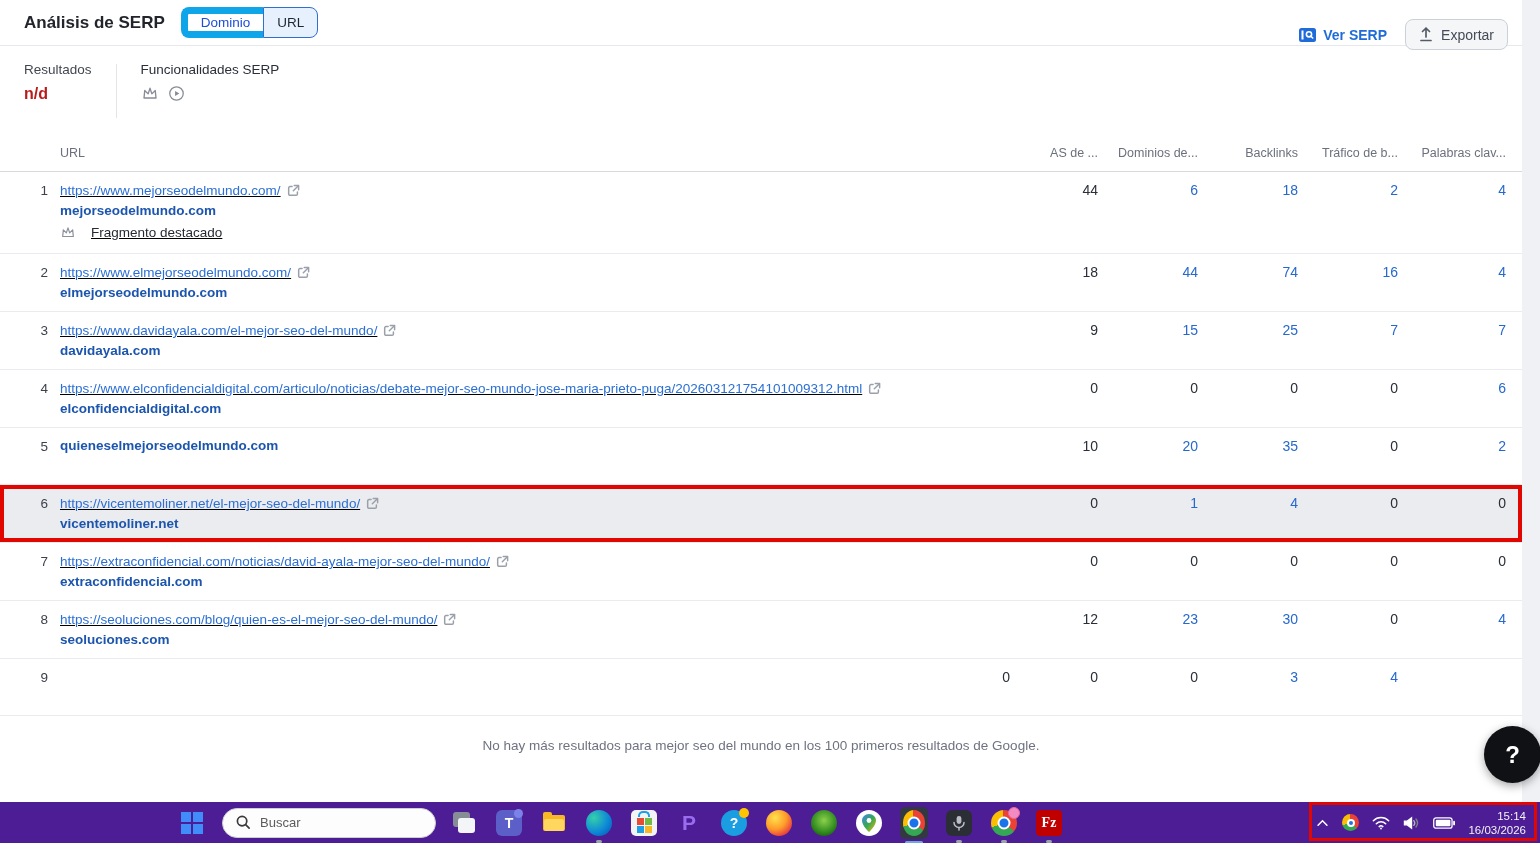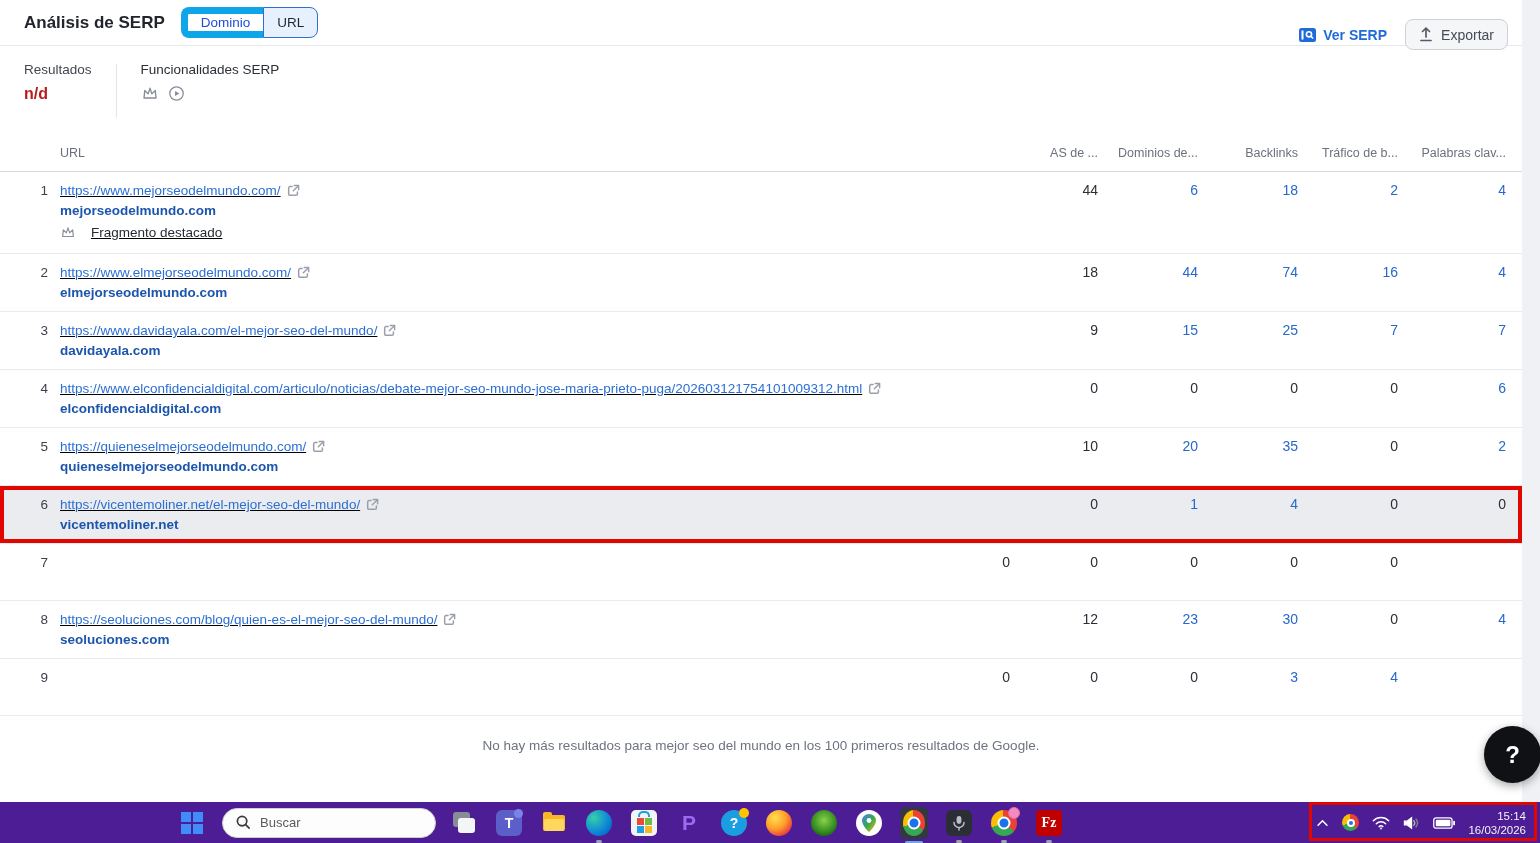--- a/index.html
+++ b/index.html
@@ -261,30 +261,20 @@
     <div class="cell metric mplain">0</div>
     <div class="cell metric mplain">0</div>
     <div class="cell metric mplain">0</div>
     <div class="cell metric mplain">0</div>
     <div class="cell metric mlink">6</div>
   </div>
 
   <div class="tgrid trow">
     <div class="cell pos">5</div>
     <div class="cell urlcell">
-      <div class="urlline">
-        <a class="url">https://quieneselmejorseodelmundo.com/</a>
-        <span class="extlink">
-          <svg width="13" height="13" viewBox="0 0 14 14" fill="none" stroke="currentColor" stroke-width="1.6" stroke-linecap="round" stroke-linejoin="round">
-                  <path d="M5.5 2.8 H3.2 A1.4 1.4 0 0 0 1.8 4.2 v6.6 A1.4 1.4 0 0 0 3.2 12.2 h6.6 A1.4 1.4 0 0 0 11.2 10.8 V8.5"></path>
-                  <path d="M7.8 1.5 h4.7 v4.7"></path>
-                  <path d="M12.2 1.8 L6.8 7.2"></path>
-                </svg>
-        </span>
-      </div>
       <a class="domain">quieneselmejorseodelmundo.com</a>
       
     </div>
     <div class="cell metric mplain">10</div>
     <div class="cell metric mlink">20</div>
     <div class="cell metric mlink">35</div>
     <div class="cell metric mplain">0</div>
     <div class="cell metric mlink">2</div>
   </div>
 
@@ -306,20 +296,34 @@
     </div>
     <div class="cell metric mplain">0</div>
     <div class="cell metric mlink">1</div>
     <div class="cell metric mlink">4</div>
     <div class="cell metric mplain">0</div>
     <div class="cell metric mplain">0</div>
   </div>
 
   <div class="tgrid trow">
     <div class="cell pos">7</div>
+    <div class="cell urlcell">
+      <div class="urlline">
+        <a class="url">https://extraconfidencial.com/noticias/david-ayala-mejor-seo-del-mundo/</a>
+        <span class="extlink">
+          <svg width="13" height="13" viewBox="0 0 14 14" fill="none" stroke="currentColor" stroke-width="1.6" stroke-linecap="round" stroke-linejoin="round">
+                  <path d="M5.5 2.8 H3.2 A1.4 1.4 0 0 0 1.8 4.2 v6.6 A1.4 1.4 0 0 0 3.2 12.2 h6.6 A1.4 1.4 0 0 0 11.2 10.8 V8.5"></path>
+                  <path d="M7.8 1.5 h4.7 v4.7"></path>
+                  <path d="M12.2 1.8 L6.8 7.2"></path>
+                </svg>
+        </span>
+      </div>
+      <a class="domain">extraconfidencial.com</a>
+      
+    </div>
     <div class="cell metric mplain">0</div>
     <div class="cell metric mplain">0</div>
     <div class="cell metric mplain">0</div>
     <div class="cell metric mplain">0</div>
     <div class="cell metric mplain">0</div>
   </div>
 
   <div class="tgrid trow">
     <div class="cell pos">8</div>
     <div class="cell urlcell">

